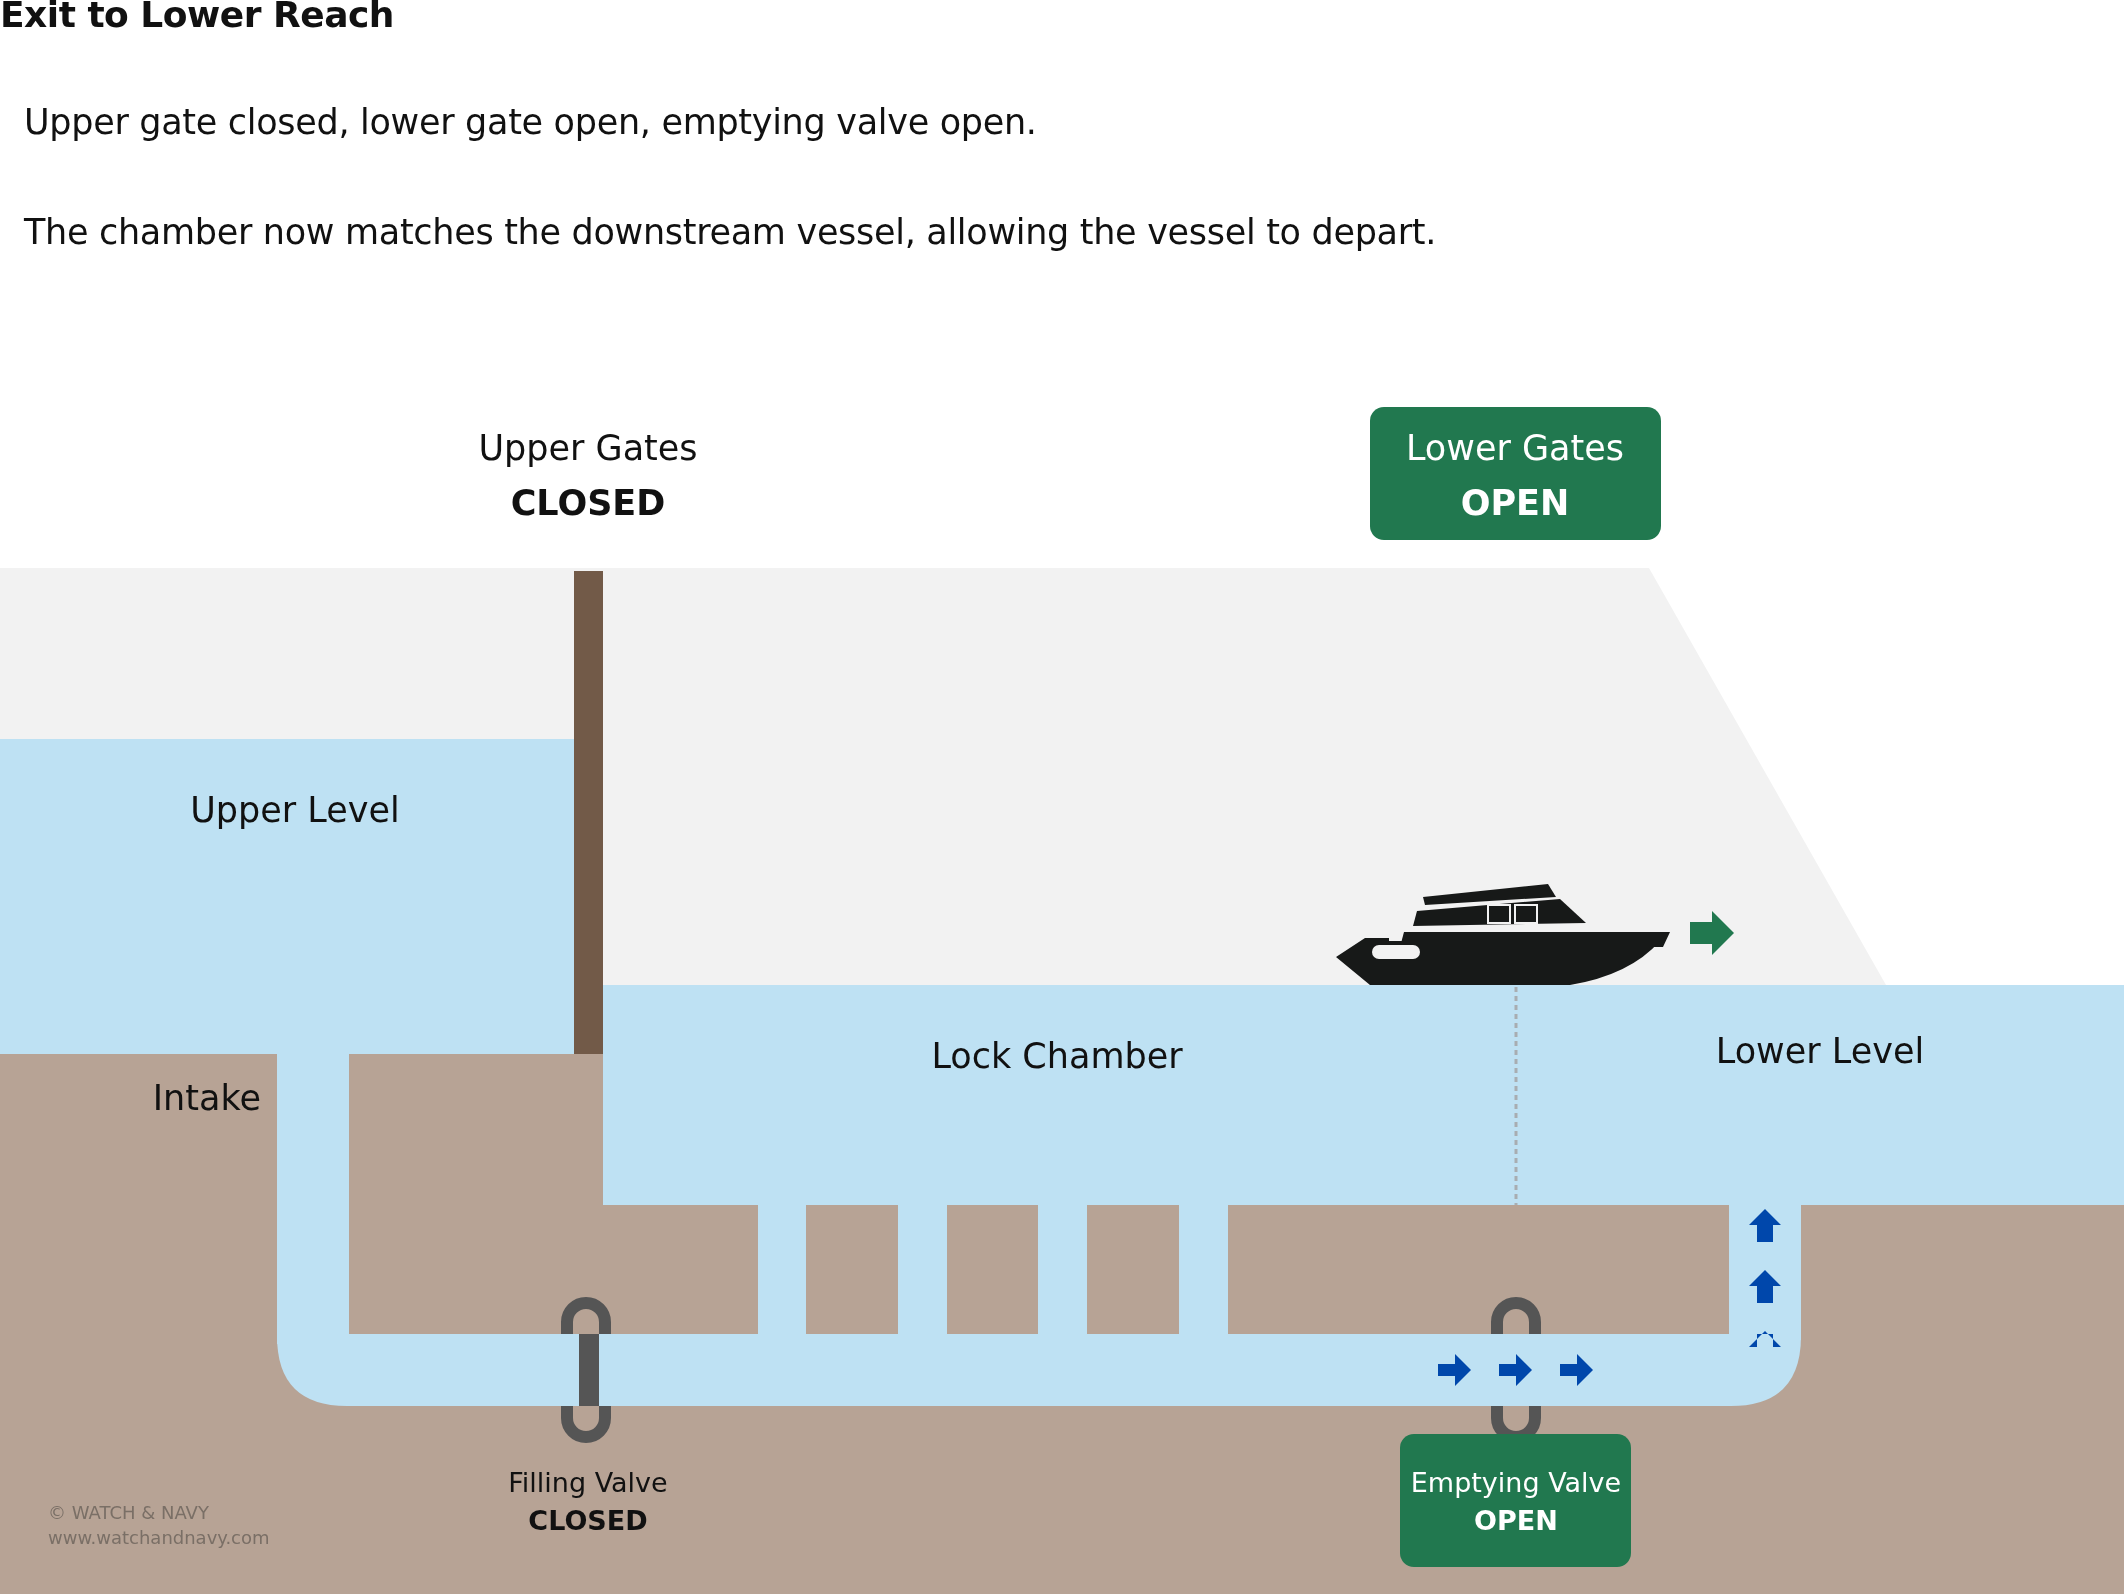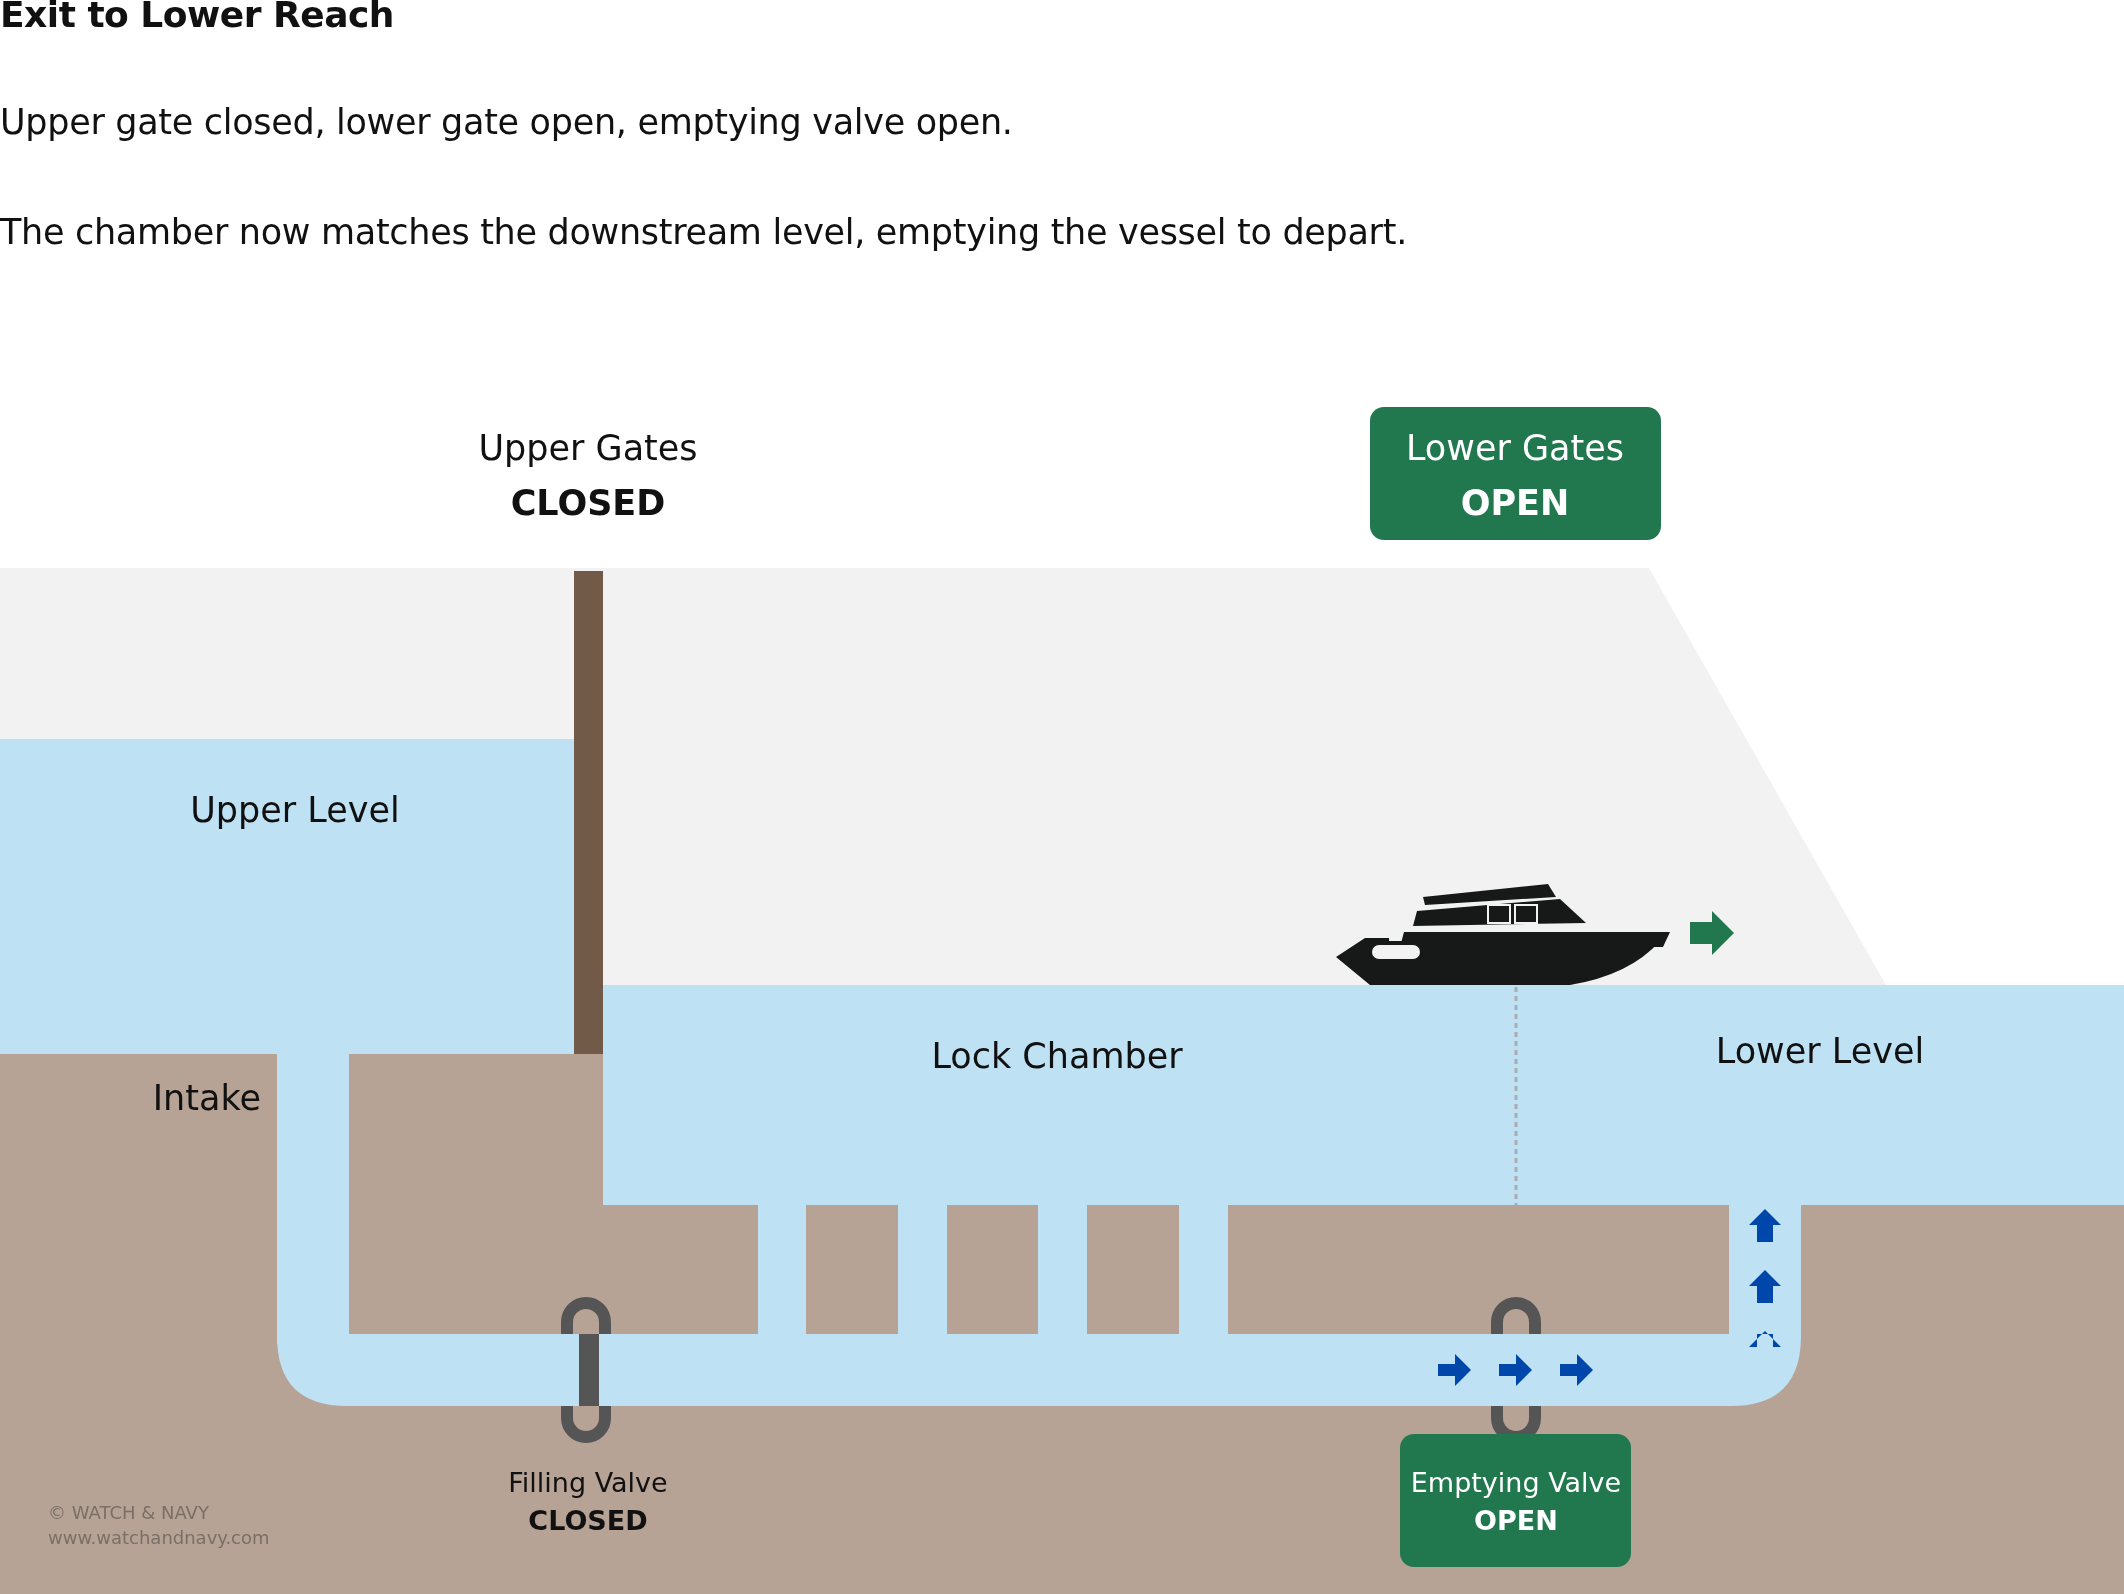--- a/index.html
+++ b/index.html
@@ -1,30 +1,30 @@
 <!DOCTYPE html>
 <html><head>
 <meta charset="utf-8">
 <style>
   html, body { margin: 0; padding: 0; background: #ffffff; }
   body { width: 2124px; height: 1594px; position: relative; overflow: hidden;
          font-family: "DejaVu Sans", "Liberation Sans", sans-serif; color: #111; }
   .title { position: absolute; left: 0; top: -6px; font-size: 36px; font-weight: bold; letter-spacing: -0.5px; margin: 0; }
-  .desc { position: absolute; left: 0; font-size: 35px; letter-spacing: -0.3px; margin: 0; }
+  .desc { position: absolute; left: 0; font-size: 35px; letter-spacing: -0.3px; margin: 0; padding-left: 24px; }
   .desc.l1 { top: 102px; }
   .desc.l2 { top: 212px; }
   svg.diagram { position: absolute; left: 0; top: 0; }
   .lbl { font-family: "DejaVu Sans", "Liberation Sans", sans-serif; }
 </style>
 </head>
 <body>
 
 <h1 class="title">Exit to Lower Reach</h1>
 <p class="desc l1">Upper gate closed, lower gate open, emptying valve open.</p>
-<p class="desc l2">The chamber now matches the downstream level, emptying the vessel to depart.</p>
+<p class="desc l2">The chamber now matches the downstream vessel, allowing the vessel to depart.</p>
 
 <svg class="diagram" width="2124" height="1594" viewBox="0 0 2124 1594">
 
   <polygon points="0,568 1649,568 1886,985 0,985" fill="#f2f2f2"></polygon>
 
   <rect x="0" y="1054" width="2124" height="540" fill="#b7a395"></rect>
 
   <rect x="0" y="739" width="574" height="315" fill="#bee1f3"></rect>
 
   <rect x="603" y="985" width="1521" height="220" fill="#bee1f3"></rect>

